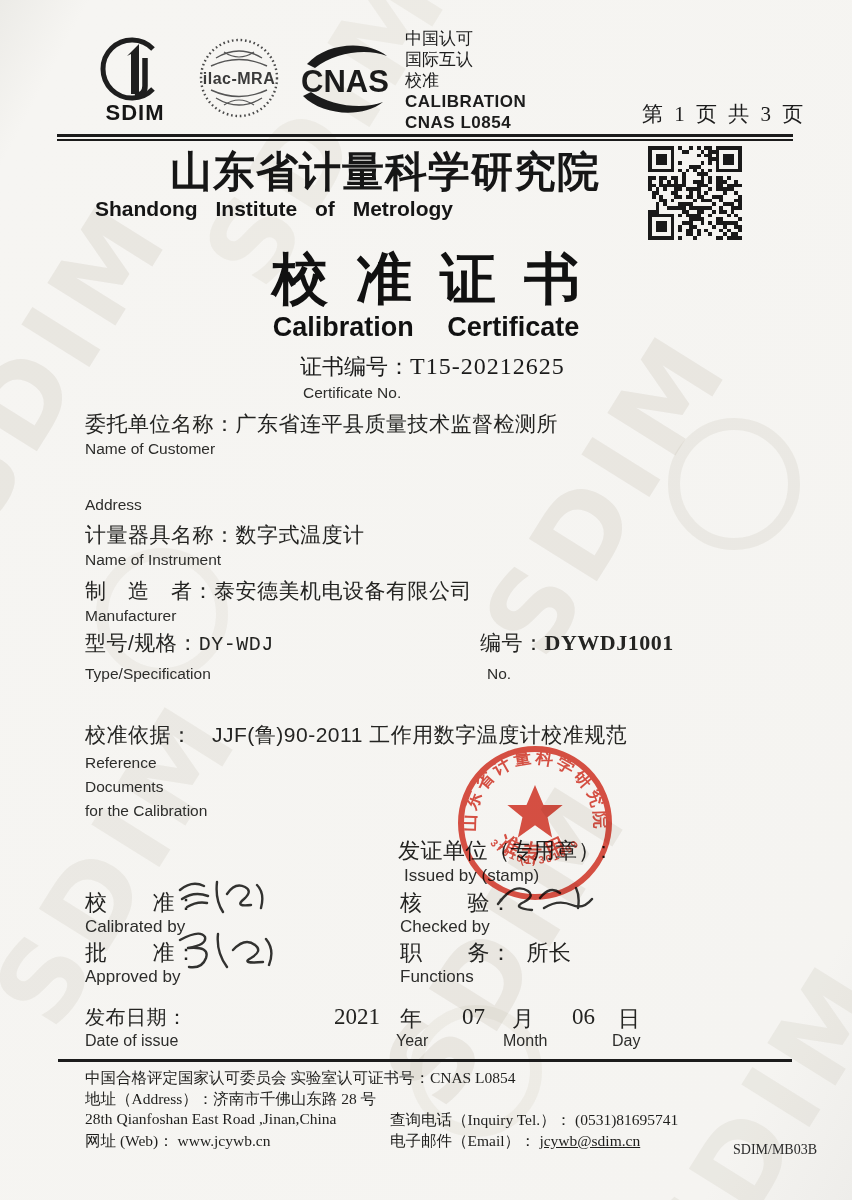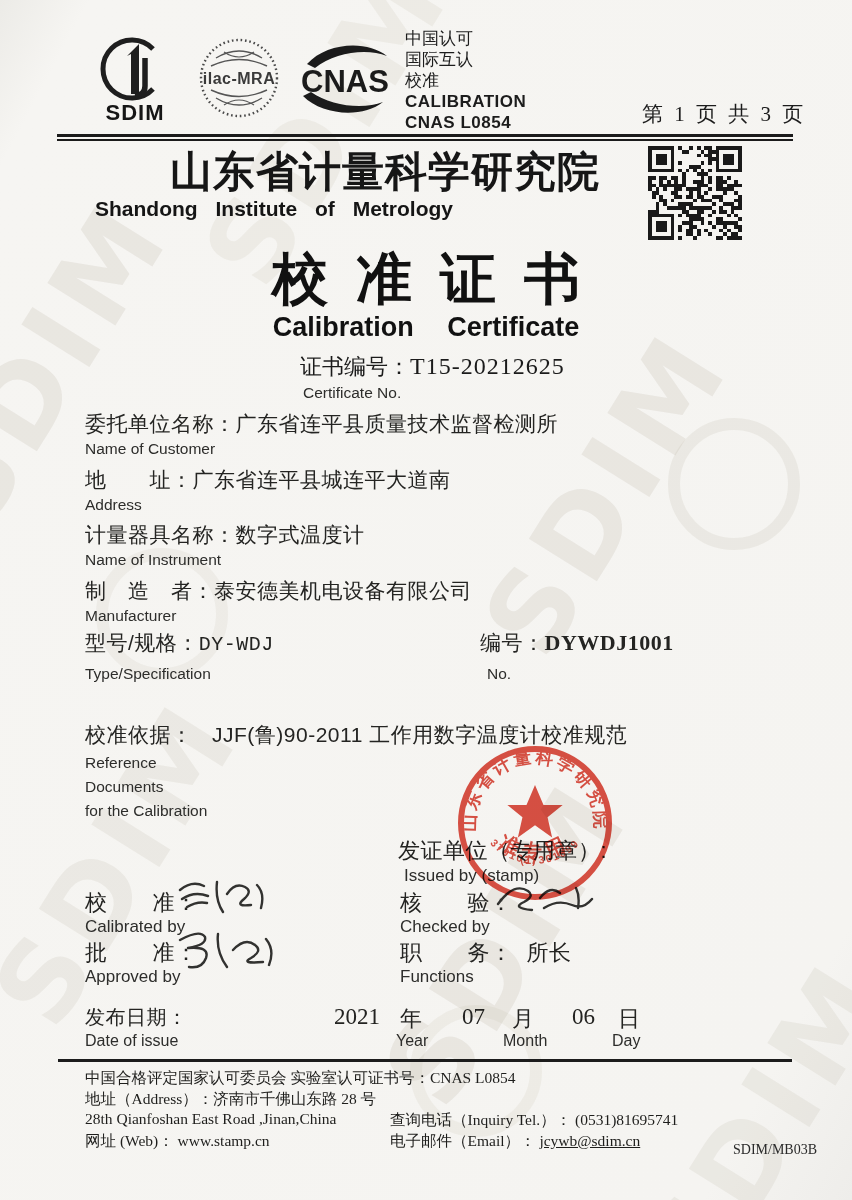--- a/index.html
+++ b/index.html
@@ -433,23 +433,20 @@
   <div class="abs cert-no">
     <span>证书编号：</span><span class="val">T15-20212625</span>
   </div>
   <div class="abs cert-no-sub sub">Certificate No.</div>
 
   <div class="abs zh" style="left:85px;top:410px">
     <span>委托单位名称：</span><span>广东省连平县质量技术监督检测所</span>
   </div>
   <div class="abs sub" style="left:85px;top:440px">Name of Customer</div>
 
-  <div class="abs zh" style="left:85px;top:466px">
-    <span>地　　址：</span><span>广东省连平县城连平大道南</span>
-  </div>
   <div class="abs sub" style="left:85px;top:496px">Address</div>
 
   <div class="abs zh" style="left:85px;top:521px">
     <span>计量器具名称：</span><span>数字式温度计</span>
   </div>
   <div class="abs sub" style="left:85px;top:551px">Name of Instrument</div>
 
   <div class="abs zh" style="left:85px;top:577px">
     <span>制　造　者：</span><span>泰安德美机电设备有限公司</span>
   </div>
@@ -526,19 +523,19 @@
   <div class="abs sub" style="left:85px;top:1032px;font-size:16px">Date of issue</div>
   <div class="abs sub" style="left:396px;top:1032px;font-size:16px">Year</div>
   <div class="abs sub" style="left:503px;top:1032px;font-size:16px">Month</div>
   <div class="abs sub" style="left:612px;top:1032px;font-size:16px">Day</div>
 
   <div class="abs footer-rule"></div>
   <div class="abs ft" style="left:85px;top:1068px">中国合格评定国家认可委员会 实验室认可证书号：CNAS L0854</div>
   <div class="abs ft" style="left:85px;top:1089px">地址（Address）：济南市千佛山东路 28 号</div>
   <div class="abs ft" style="left:85px;top:1110px">28th Qianfoshan East Road ,Jinan,China</div>
   <div class="abs ft" style="left:390px;top:1110px">查询电话（Inquiry Tel.）： (0531)81695741</div>
-  <div class="abs ft" style="left:85px;top:1131px">网址 (Web)： www.stamp.cn</div>
+  <div class="abs ft" style="left:85px;top:1131px">网址 (Web)： www.jcywb.cn</div>
   <div class="abs ft" style="left:390px;top:1131px">
     <span>电子邮件（Email）： </span><span class="u">jcywb@sdim.cn</span>
   </div>
   <div class="abs doc-code">SDIM/MB03B</div>
 
 </div>
 
 </body></html>

